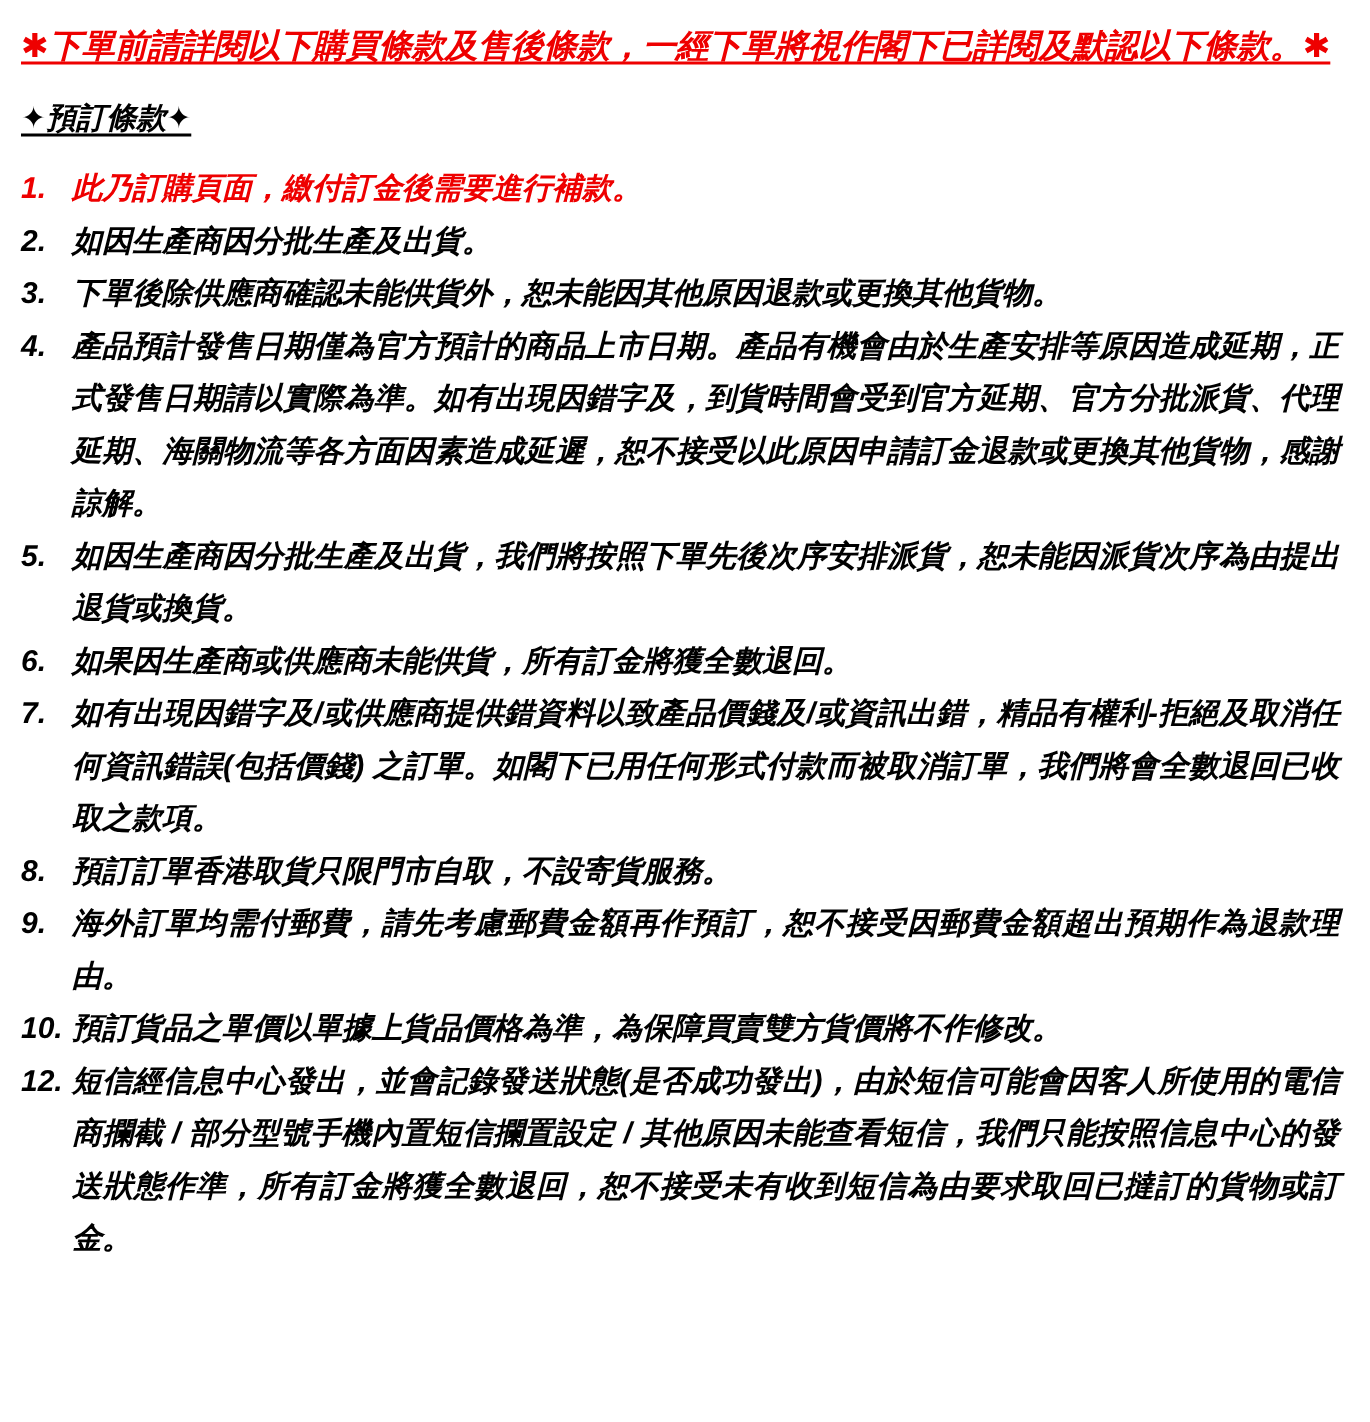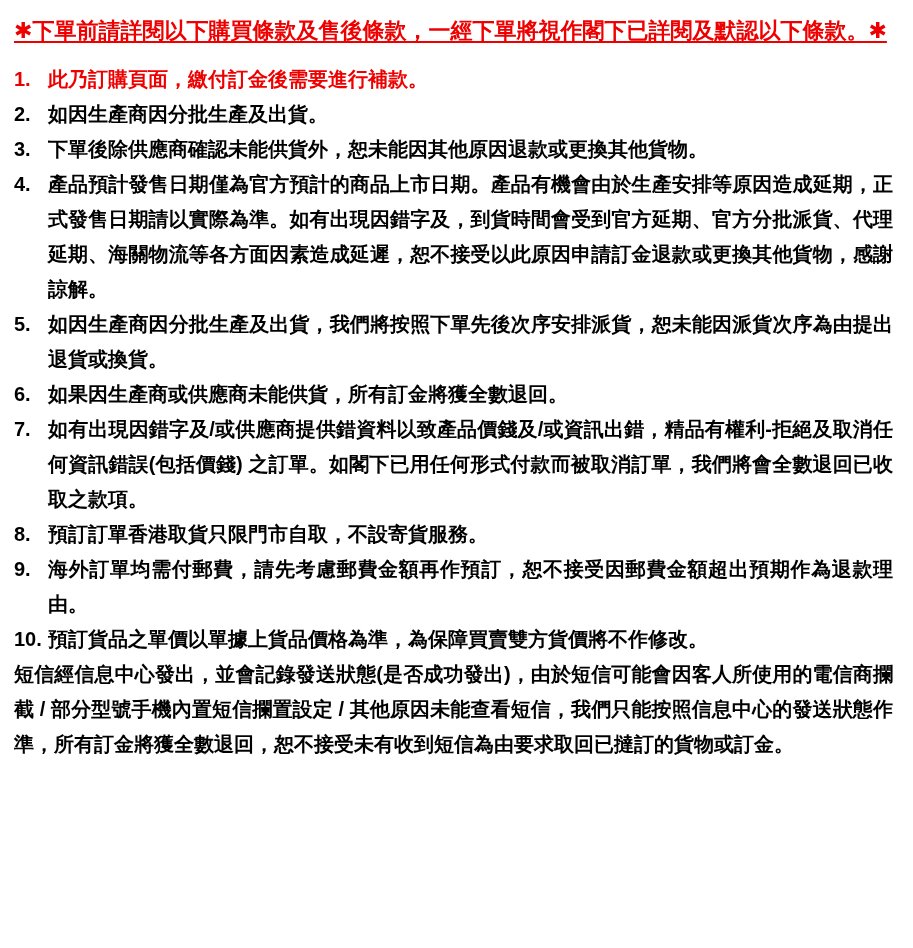--- a/index.html
+++ b/index.html
@@ -11,21 +11,21 @@
   html,body{ margin:0; padding:0; }
   body{
     width:913px;
     height:948px;
     background:#ffffff;
     color:var(--ink);
     font-family:"Liberation Sans","DejaVu Sans",sans-serif;
     font-weight:700;
     overflow:hidden;
   }
-  .page{ padding:8px 20px 0 14px; }
+  .page{ padding:8px 20px 0 14px;font-style:italic; }
 
   .notice{
     color:var(--red);
     font-size:22px;
     line-height:34px;
     margin:6px 0 14px 0;
     text-decoration:underline;
     text-underline-offset:3px;
     text-decoration-thickness:2px;
   }
@@ -63,20 +63,23 @@
 </style>
 </head>
 <body>
 
 <div class="page">
 
   <p class="notice">
     <span>✱下單前請詳閱以下購買條款及售後條款，一經下單將視作閣下已詳閱及默認以下條款。✱</span>
   </p>
 
+  <div class="section-title">
+    <span>✦預訂條款✦</span>
+  </div>
 
   <div class="terms">
 
     <div class="term red">
       <span class="num">1.</span>
       <span class="txt"><span>此乃訂購頁面，繳付訂金後需要進行補款。</span></span>
     </div>
 
     <div class="term">
       <span class="num">2.</span>
@@ -118,17 +121,18 @@
       <span class="txt"><span>海外訂單均需付郵費，請先考慮郵費金額再作預訂，恕不接受因郵費金額超出預期作為退款理由。</span></span>
     </div>
 
     <div class="term">
       <span class="num">10.</span>
       <span class="txt"><span>預訂貨品之單價以單據上貨品價格為準，為保障買賣雙方貨價將不作修改。</span></span>
     </div>
 
 
     <div class="term">
+      <span class="num">12.</span>
       <span class="txt"><span>短信經信息中心發出，並會記錄發送狀態(是否成功發出)，由於短信可能會因客人所使用的電信商攔截 / 部分型號手機內置短信攔置設定 / 其他原因未能查看短信，我們只能按照信息中心的發送狀態作準，所有訂金將獲全數退回，恕不接受未有收到短信為由要求取回已撻訂的貨物或訂金。</span></span>
     </div>
 
   </div>
 </div>
 
 </body></html>

